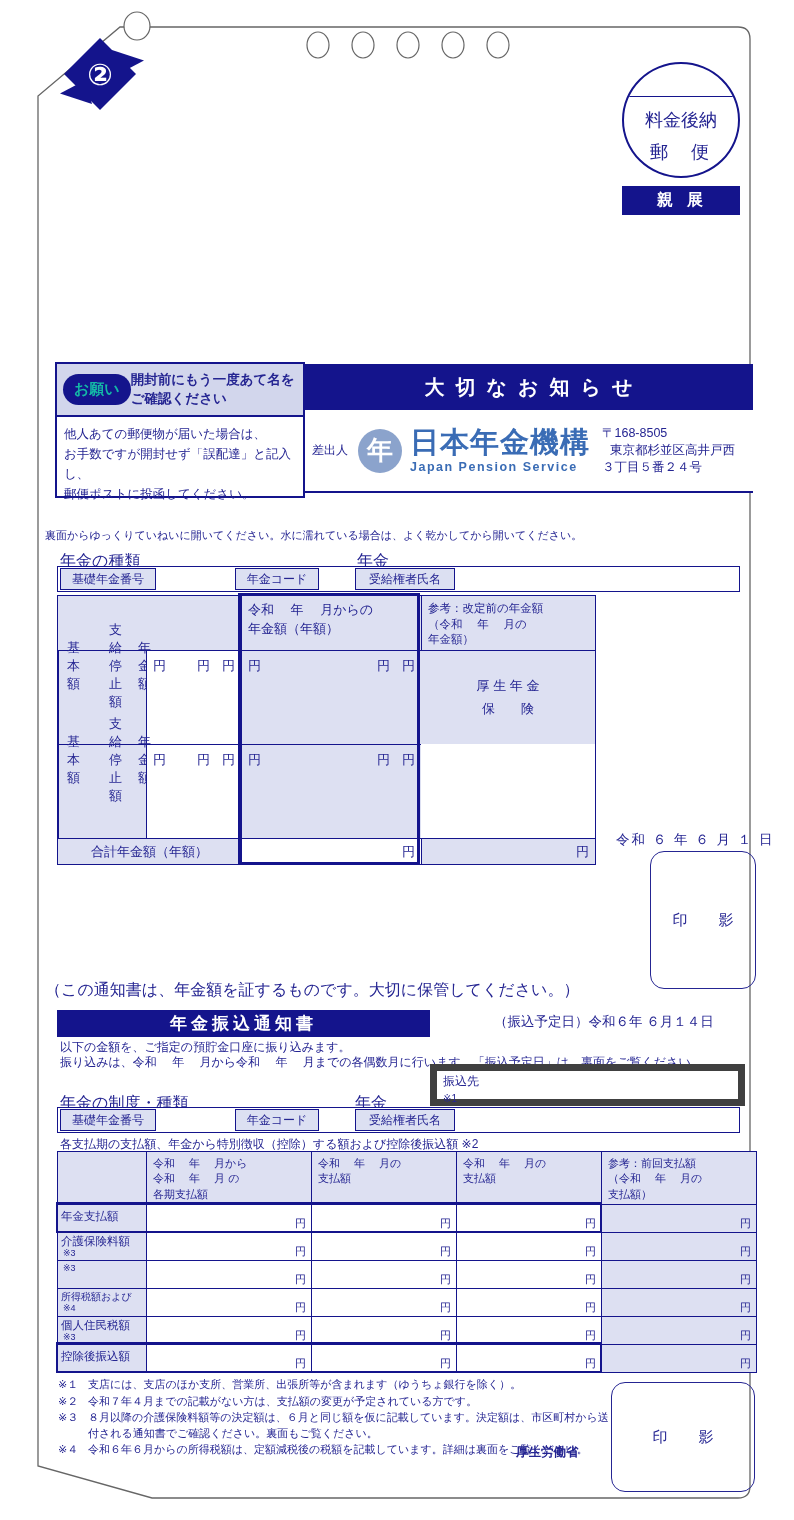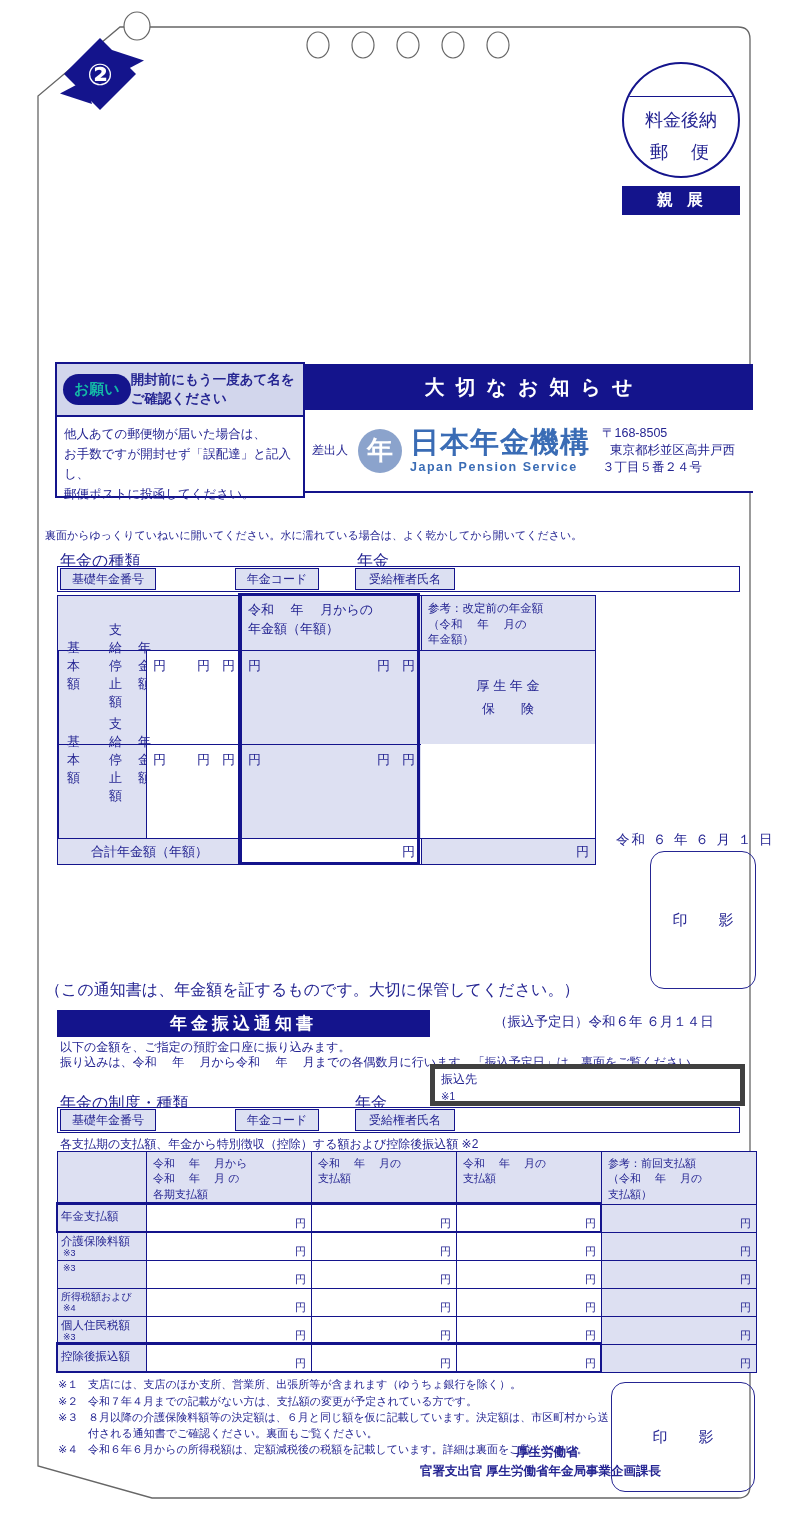--- a/index.html
+++ b/index.html
@@ -80,21 +80,21 @@
   .sealbox{border:1.5px solid #252592;border-radius:14px;box-sizing:border-box;display:flex;align-items:center;justify-content:center;
            font-size:15px;letter-spacing:8px;padding-left:8px;}
   .seal1{left:650px;top:851px;width:106px;height:138px;}
   .minister{left:388px;top:941px;font-size:19px;font-weight:bold;letter-spacing:0.85em;}
   .keepnote{left:45px;top:980px;font-size:16px;}
 
   .banner2{left:57px;top:1010px;width:373px;height:27px;background:#14148c;color:#fff;font-weight:bold;
            font-size:17px;letter-spacing:4px;display:flex;align-items:center;justify-content:center;}
   .sched{left:494px;top:1013px;font-size:13.5px;}
   .desc{left:60px;font-size:12px;}
-  .payee{left:430px;top:1064px;width:315px;height:42px;border:5px solid #404040;box-sizing:border-box;background:#fff;}
+  .payee{left:430px;top:1064px;width:315px;height:42px;border:7px solid #404040;box-sizing:border-box;background:#fff;}
   .payee .p1{font-size:12px;margin:2px 0 0 6px;}
   .payee .p2{font-size:10px;margin:3px 0 0 6px;}
   .caption{left:60px;top:1136px;font-size:12px;}
 
   
   .t2{left:57px;top:1151px;width:698px;border:1px solid #14148c;
       display:grid;grid-template-columns:88px 165px 145px 145px 155px;
       grid-template-rows:52px 28px 28px 28px 28px 28px 28px;}
   .t2 .c{box-sizing:border-box;}
   .t2 .hcell2{padding:4px 6px;font-size:11px;line-height:1.4;}
@@ -375,17 +375,16 @@
       <span class="t">８月以降の介護保険料額等の決定額は、６月と同じ額を仮に記載しています。決定額は、市区町村から送付される通知書でご確認ください。裏面もご覧ください。</span>
     </div>
     <div class="fn">
       <span class="n">※４</span>
       <span class="t">令和６年６月からの所得税額は、定額減税後の税額を記載しています。詳細は裏面をご覧ください。</span>
     </div>
   </div>
 
   <div class="abs sig">
     <div class="s1">厚生労働省</div>
-    <div>官署支出官 厚生労働省年金局事業企画課長</div>
   </div>
   <div class="abs sealbox seal2">印　影</div>
 
 </div>
 
 </body></html>

